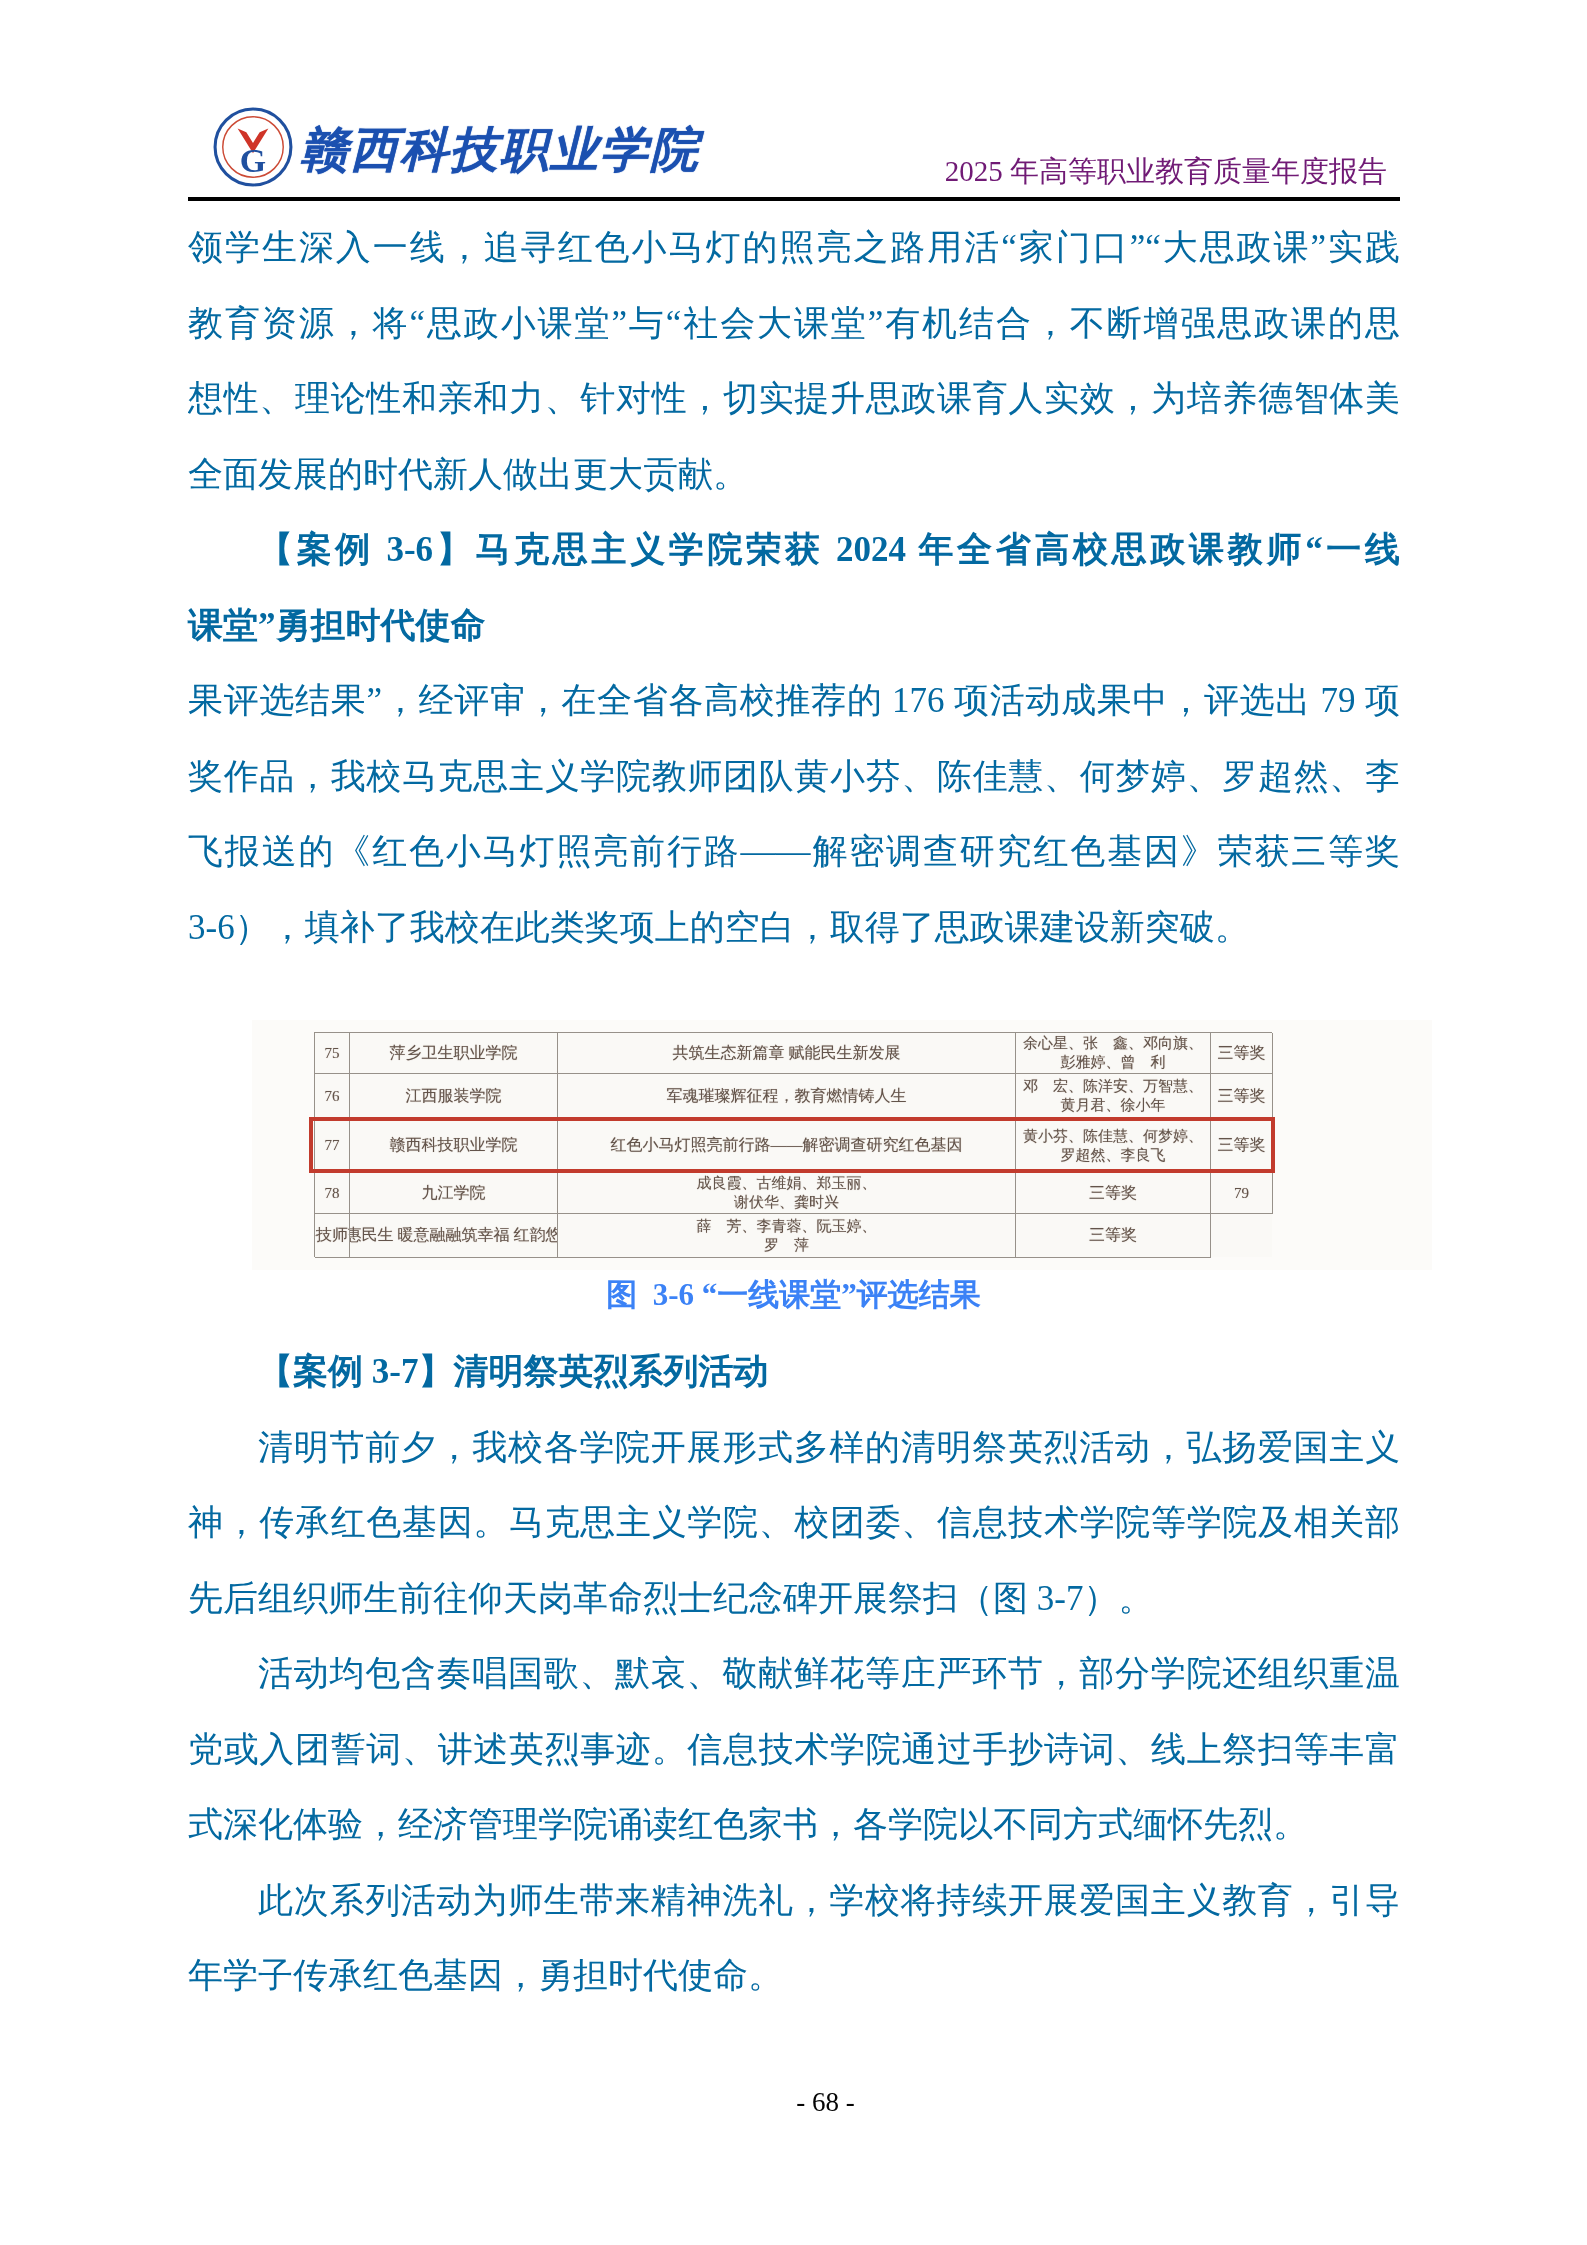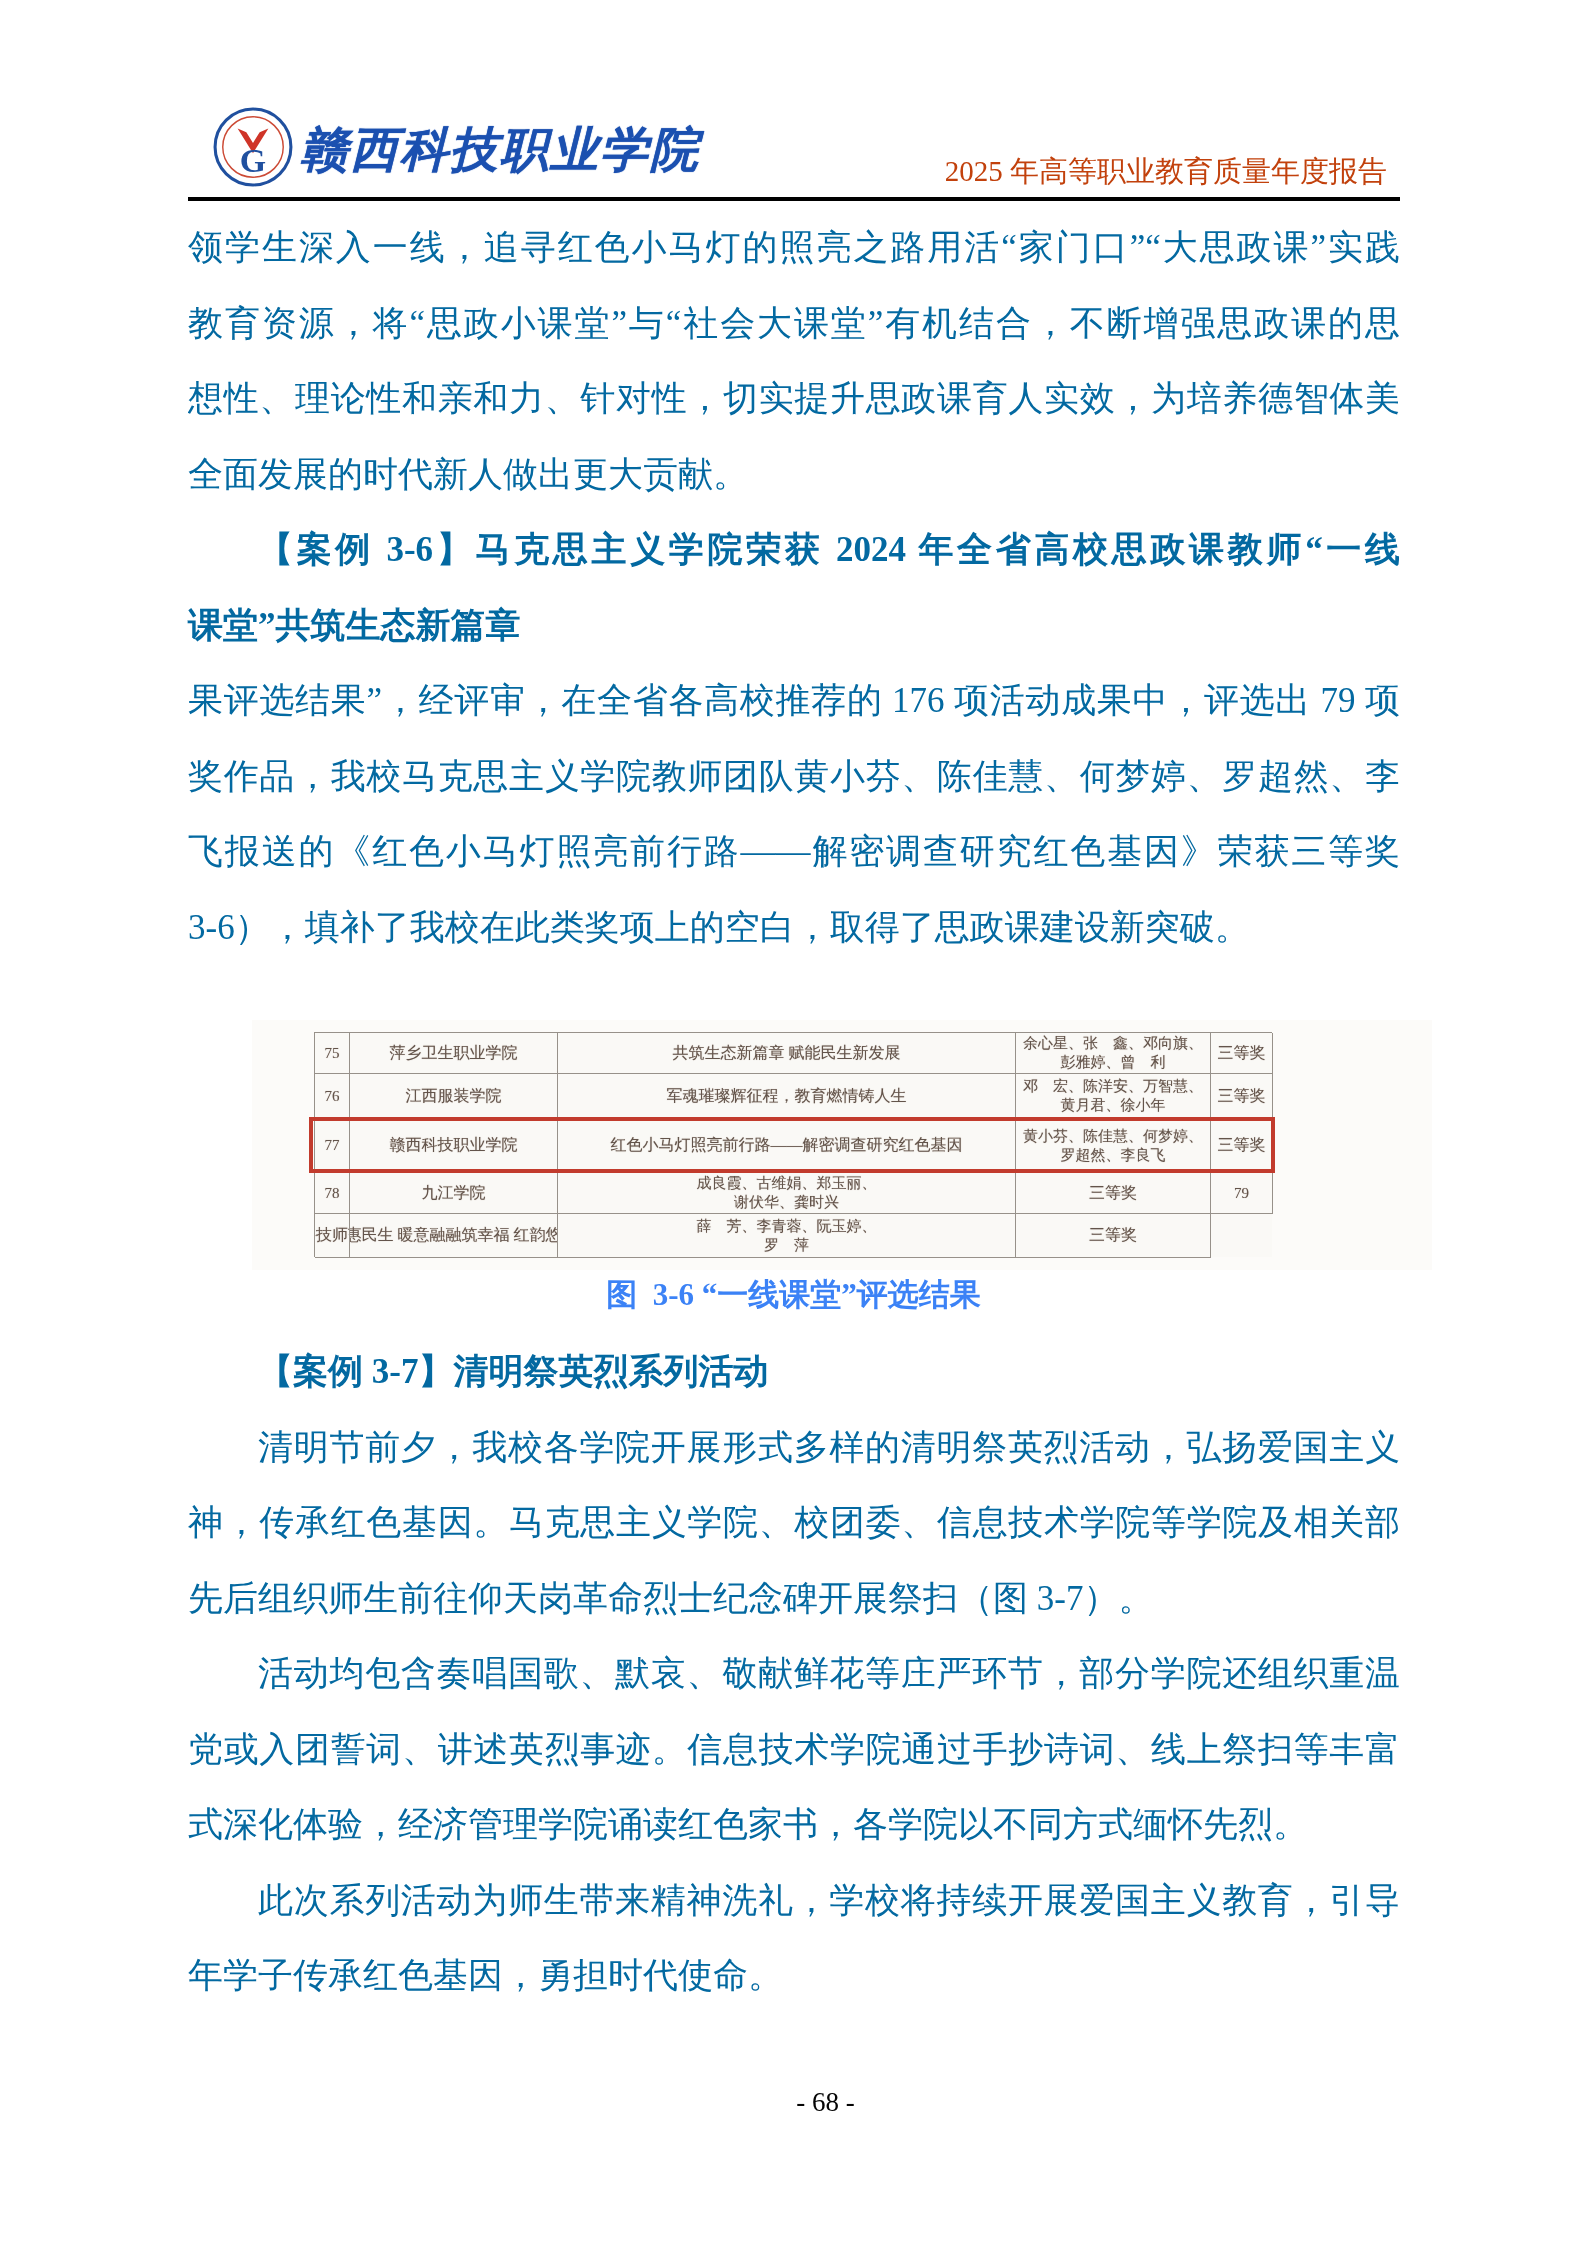--- a/index.html
+++ b/index.html
@@ -15,21 +15,21 @@
   .logo{position:absolute;left:212px;top:106px;width:82px;height:82px;}
   .school-name{
     position:absolute;left:300px;top:112px;height:76px;line-height:76px;
     font-size:48px;font-weight:700;font-style:italic;
     color:#1b50b0;letter-spacing:2px;
     text-shadow:0 0 1px #1b50b0;
     white-space:nowrap;
   }
   .header-right{
     position:absolute;right:200px;top:150px;height:42px;line-height:42px;
-    font-size:29px;color:#c2410c;white-space:nowrap;
+    font-size:29px;color:#701a75;white-space:nowrap;
   }
   .rule{position:absolute;left:188px;top:197px;width:1212px;height:4px;background:#000;}
   
   .textblock{position:absolute;left:188px;width:1212px;}
   .tb1{top:210px;}
   .tb2{top:1334px;}
   .tline{
     height:75.5px;line-height:75.5px;font-size:35px;color:#0369a1;
     white-space:nowrap;overflow:visible;
   }
@@ -92,21 +92,21 @@
   <div class="school-name">赣西科技职业学院</div>
   <div class="header-right">2025 年高等职业教育质量年度报告</div>
   <div class="rule"></div>
 
   <div class="textblock tb1">
     <div class="tline fill">领学生深入一线，追寻红色小马灯的照亮之路用活“家门口”“大思政课”实践</div>
     <div class="tline fill">教育资源，将“思政小课堂”与“社会大课堂”有机结合，不断增强思政课的思</div>
     <div class="tline fill">想性、理论性和亲和力、针对性，切实提升思政课育人实效，为培养德智体美劳</div>
     <div class="tline">全面发展的时代新人做出更大贡献。</div>
     <div class="tline bold indent fill">【案例 3-6】马克思主义学院荣获 2024 年全省高校思政课教师“一线</div>
-    <div class="tline bold">课堂”共筑生态新篇章</div>
+    <div class="tline bold">课堂”勇担时代使命</div>
     <div class="tline fill">果评选结果”，经评审，在全省各高校推荐的 176 项活动成果中，评选出 79 项获</div>
     <div class="tline fill">奖作品，我校马克思主义学院教师团队黄小芬、陈佳慧、何梦婷、罗超然、李良</div>
     <div class="tline fill">飞报送的《红色小马灯照亮前行路——解密调查研究红色基因》荣获三等奖（图</div>
     <div class="tline">3-6），填补了我校在此类奖项上的空白，取得了思政课建设新突破。</div>
   </div>
 
   <div class="fig-backdrop"></div>
   <div class="fig-table">
 
     <div class="cell num">75</div>

